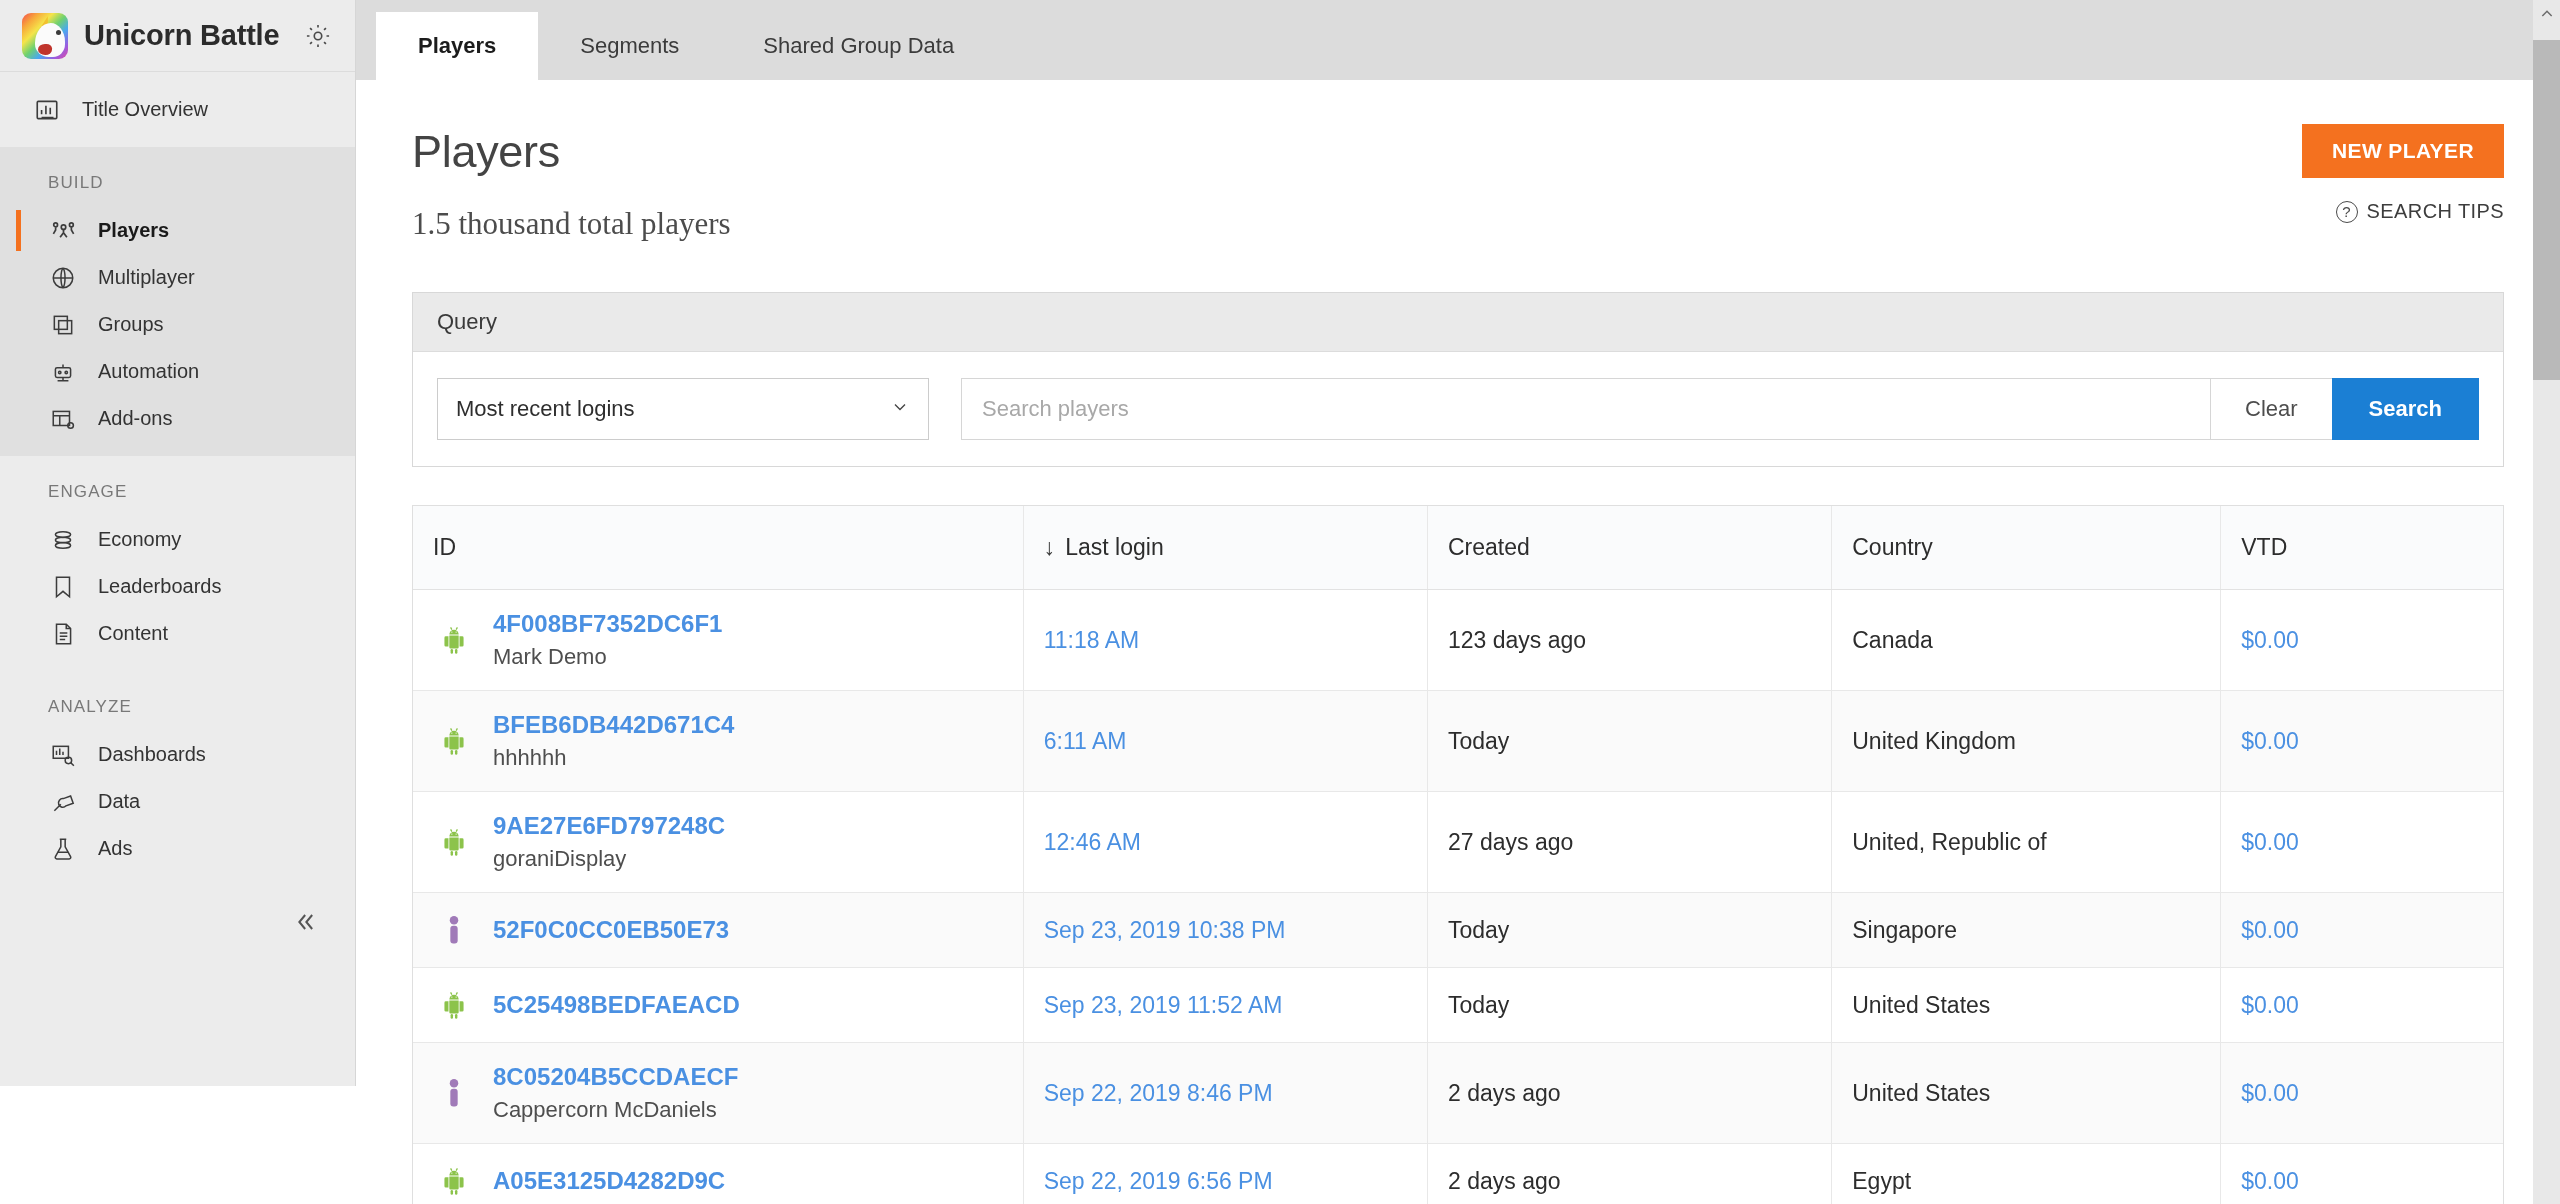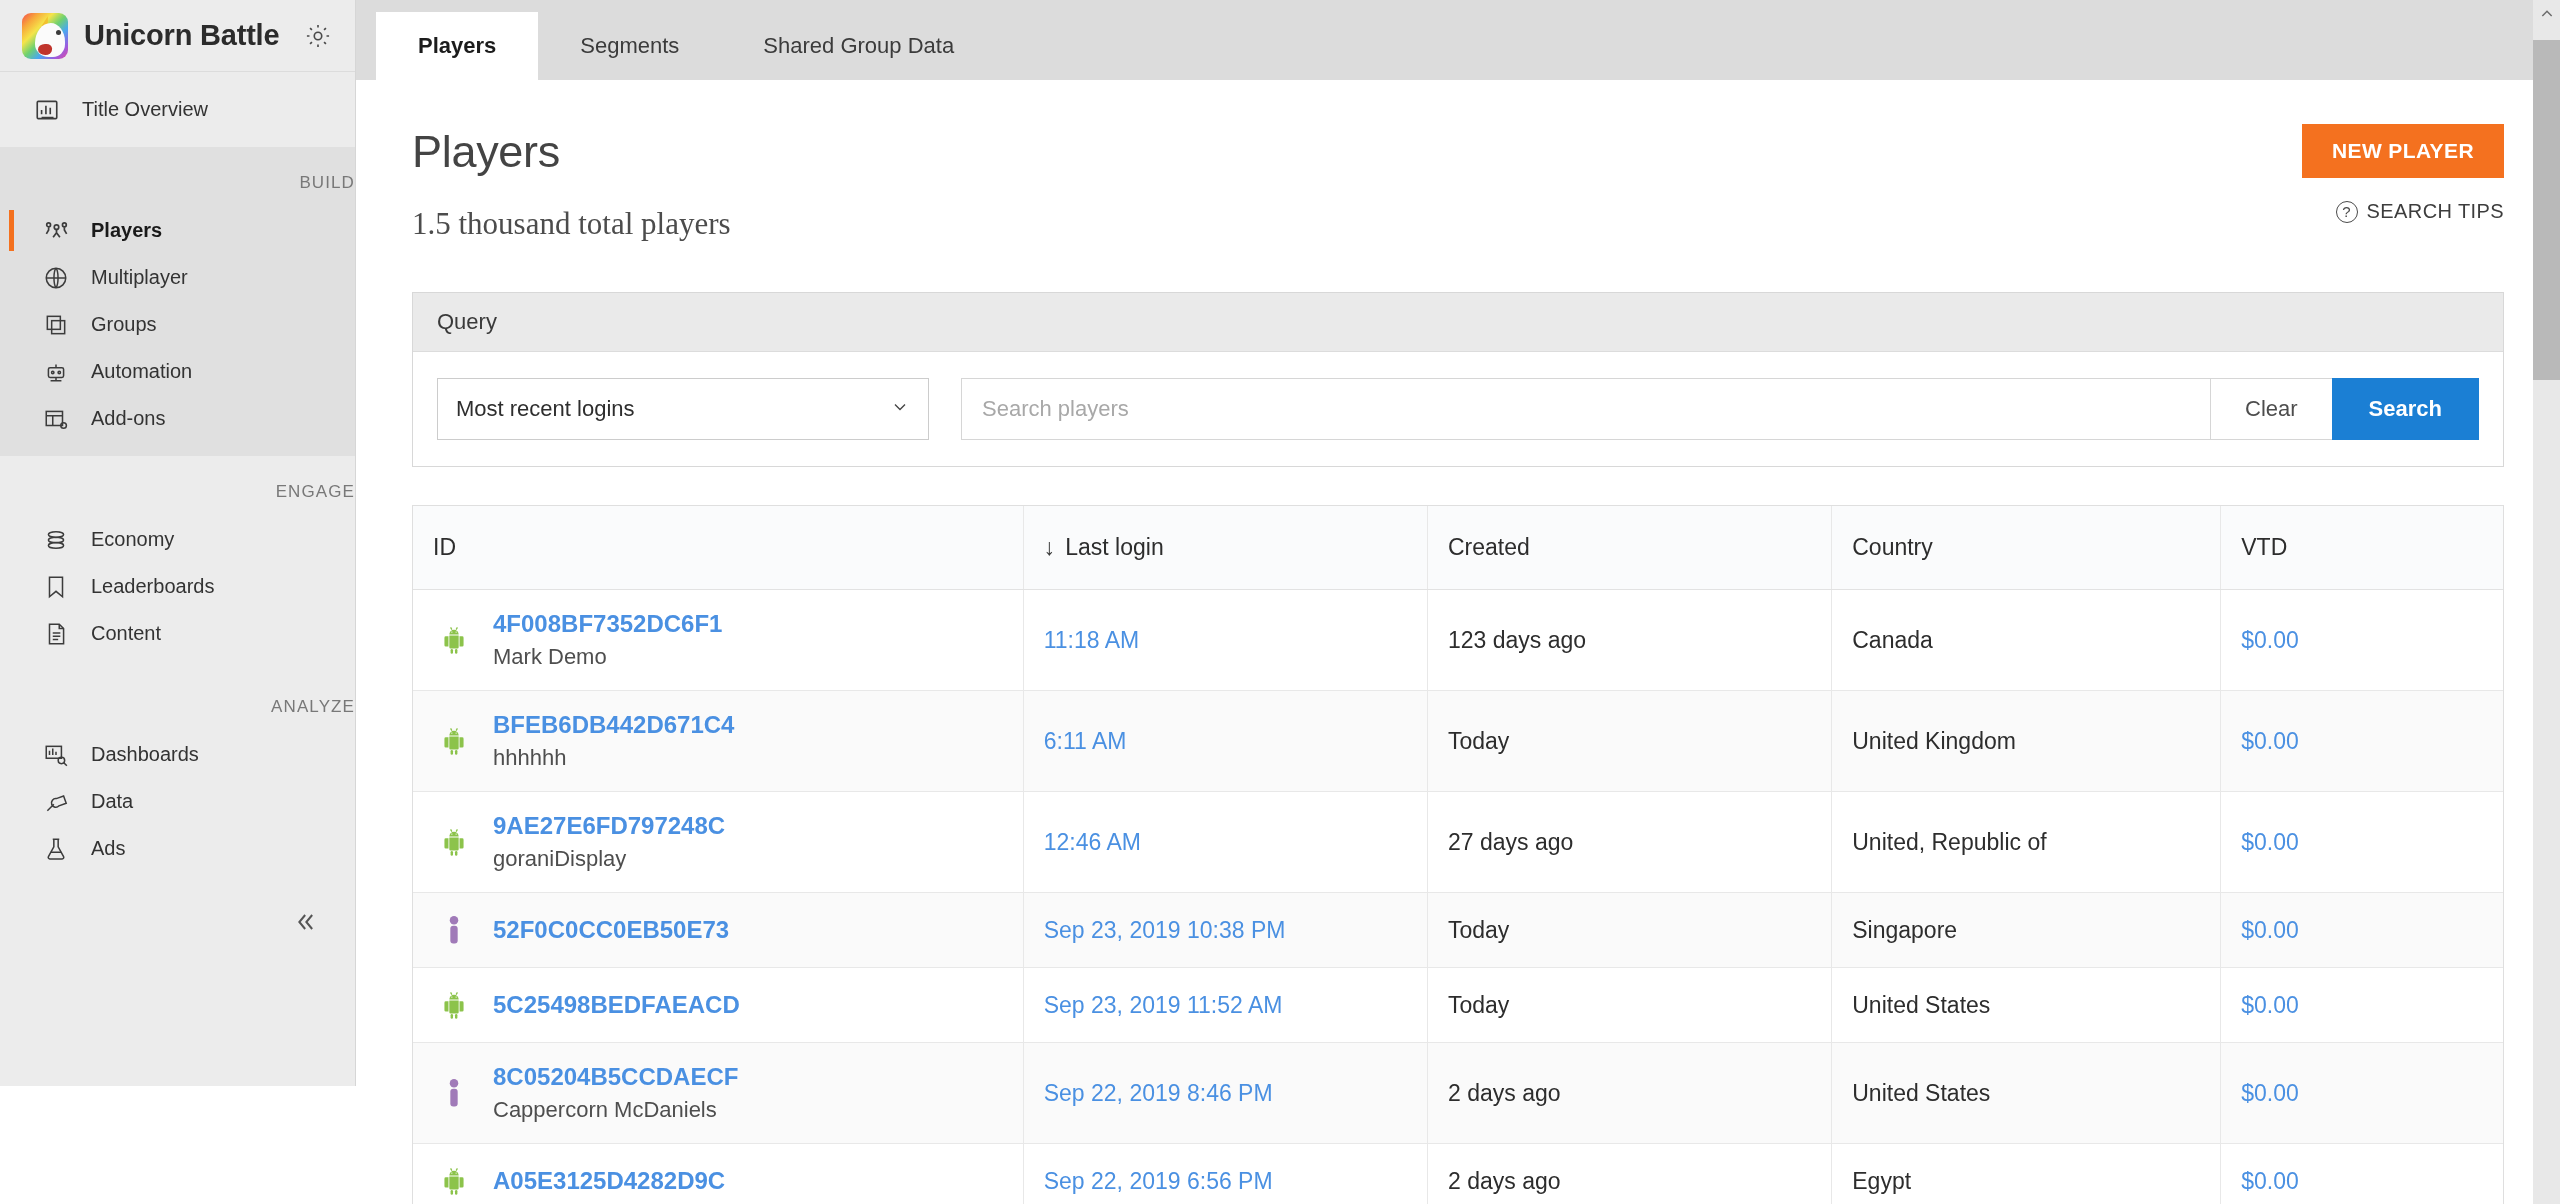--- a/index.html
+++ b/index.html
@@ -49,21 +49,21 @@
   .brand-title {
     margin-left: 16px; font-size: 29px; font-weight: bold; color: #2b2b2b;
     letter-spacing: -0.2px; white-space: nowrap;
   }
   .brand-gear {
     margin-left: auto; width: 30px; height: 30px; color: #4a4a4a;
     display: flex; align-items: center; justify-content: center; cursor: pointer;
   }
 
   .nav-top { background: #ececec; padding: 14px 0 14px 0; }
-  .nav-section { padding: 0 0 14px 9px; text-align: right; }
+  .nav-section { padding: 0 0 14px 16px; }
   .nav-section.build { background: #e0e0e0; padding-top: 20px; }
   .nav-section.engage, .nav-section.analyze { background: #ececec; padding-top: 20px; }
   .section-label {
     font-size: 17px; color: #787878; letter-spacing: 1.1px;
     padding: 6px 0 14px 32px; text-transform: uppercase;
   }
   .nav-item {
     display: flex; align-items: center; height: 47px;
     padding-left: 32px; cursor: pointer; position: relative;
     font-size: 20px; color: #333333;

